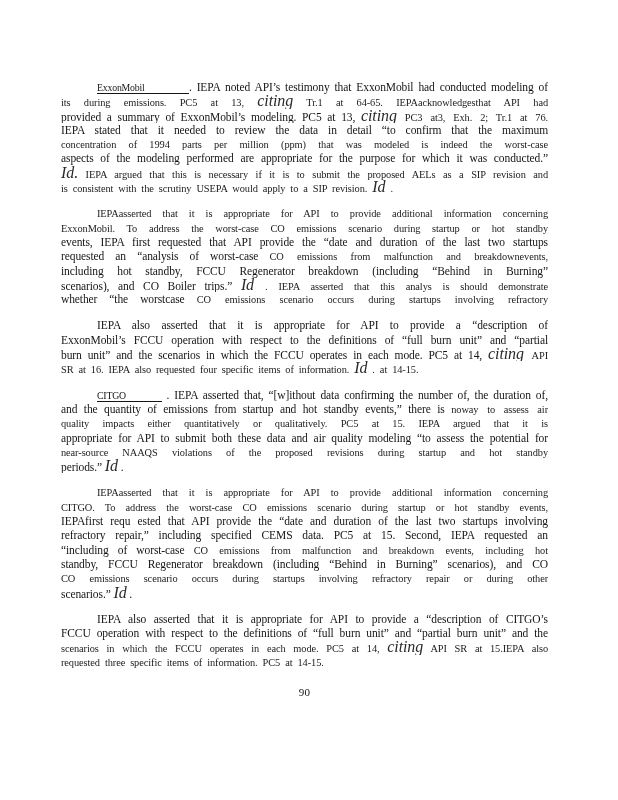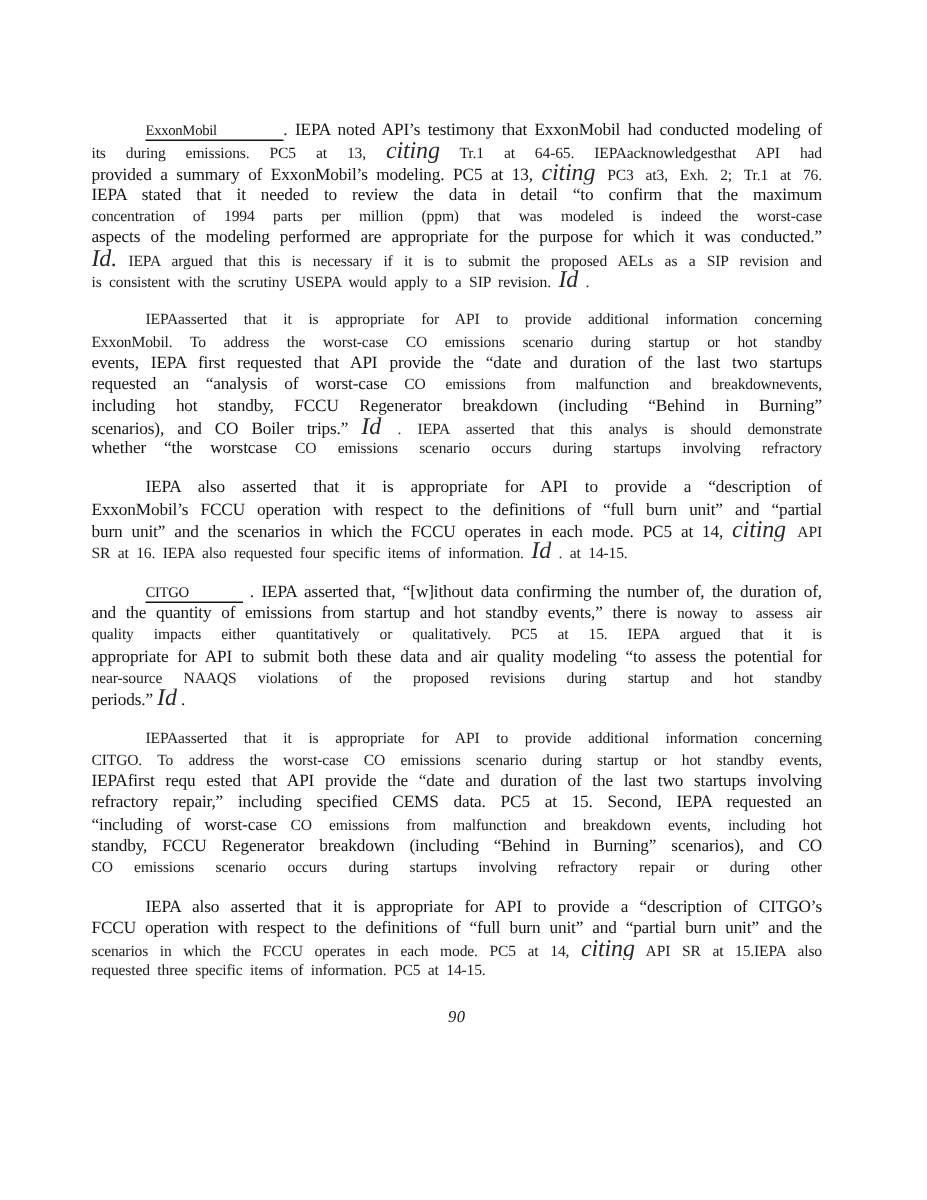--- a/index.html
+++ b/index.html
@@ -56,21 +56,20 @@
   .seg-u {
     font-size: 9.8px;
     letter-spacing: -0.2px;
     border-bottom: 1px solid #151515;
   }
   .pagenum {
     margin-top: 17px;
     text-align: center;
     font-size: 11px;
     letter-spacing: 0.3px;
-    font-style: italic;
   }
 </style>
 </head>
 <body>
 
 <div class="page">
   <div class="content">
 
     <div class="para">
         <div class="line"><span class="seg-u">ExxonMobil&nbsp;&nbsp;&nbsp;&nbsp;&nbsp;&nbsp;&nbsp;&nbsp;&nbsp;&nbsp;</span><span class="seg-n">.  IEPA noted API’s testimony that ExxonMobil had conducted modeling of</span></div>
@@ -106,20 +105,21 @@
         <div class="line last"><span class="seg-n">periods.” </span><span class="seg-i">Id</span><span class="seg-n"> .</span></div>
       </div>
       <div class="para">
         <div class="line"><span class="seg-c">IEPAasserted that it is appropriate for API to provide additional information concerning</span></div>
         <div class="line"><span class="seg-c">CITGO.  To address the worst-case CO emissions scenario during startup or hot standby events,</span></div>
         <div class="line"><span class="seg-n">IEPAfirst requ ested that API provide the “date and duration of the last two startups involving</span></div>
         <div class="line"><span class="seg-n">refractory repair,” including specified CEMS data.  PC5 at 15.  Second, IEPA requested an</span></div>
         <div class="line"><span class="seg-n">“including of worst-case </span><span class="seg-c">CO emissions from malfunction and breakdown events, including hot</span></div>
         <div class="line"><span class="seg-n">standby, FCCU Regenerator breakdown (including “Behind in Burning” scenarios), and CO</span></div>
         <div class="line"><span class="seg-c">CO emissions scenario occurs during startups involving refractory repair or during other</span></div>
+        <div class="line last"><span class="seg-n">scenarios.” </span><span class="seg-i">Id</span><span class="seg-n"> .</span></div>
       </div>
       <div class="para">
         <div class="line"><span class="seg-n">IEPA also asserted that it is appropriate for API to provide a “description of CITGO’s</span></div>
         <div class="line"><span class="seg-n">FCCU operation with respect to the definitions of “full burn unit” and “partial burn unit” and the</span></div>
         <div class="line"><span class="seg-c">scenarios in which the FCCU operates in each mode.  PC5 at 14, </span><span class="seg-i">citing</span><span class="seg-c"> API SR at 15.IEPA also</span></div>
         <div class="line last"><span class="seg-c">requested three specific items of information.  PC5 at 14-15.</span></div>
       </div>
       <div class="pagenum">90</div>
   </div>
 </div>

